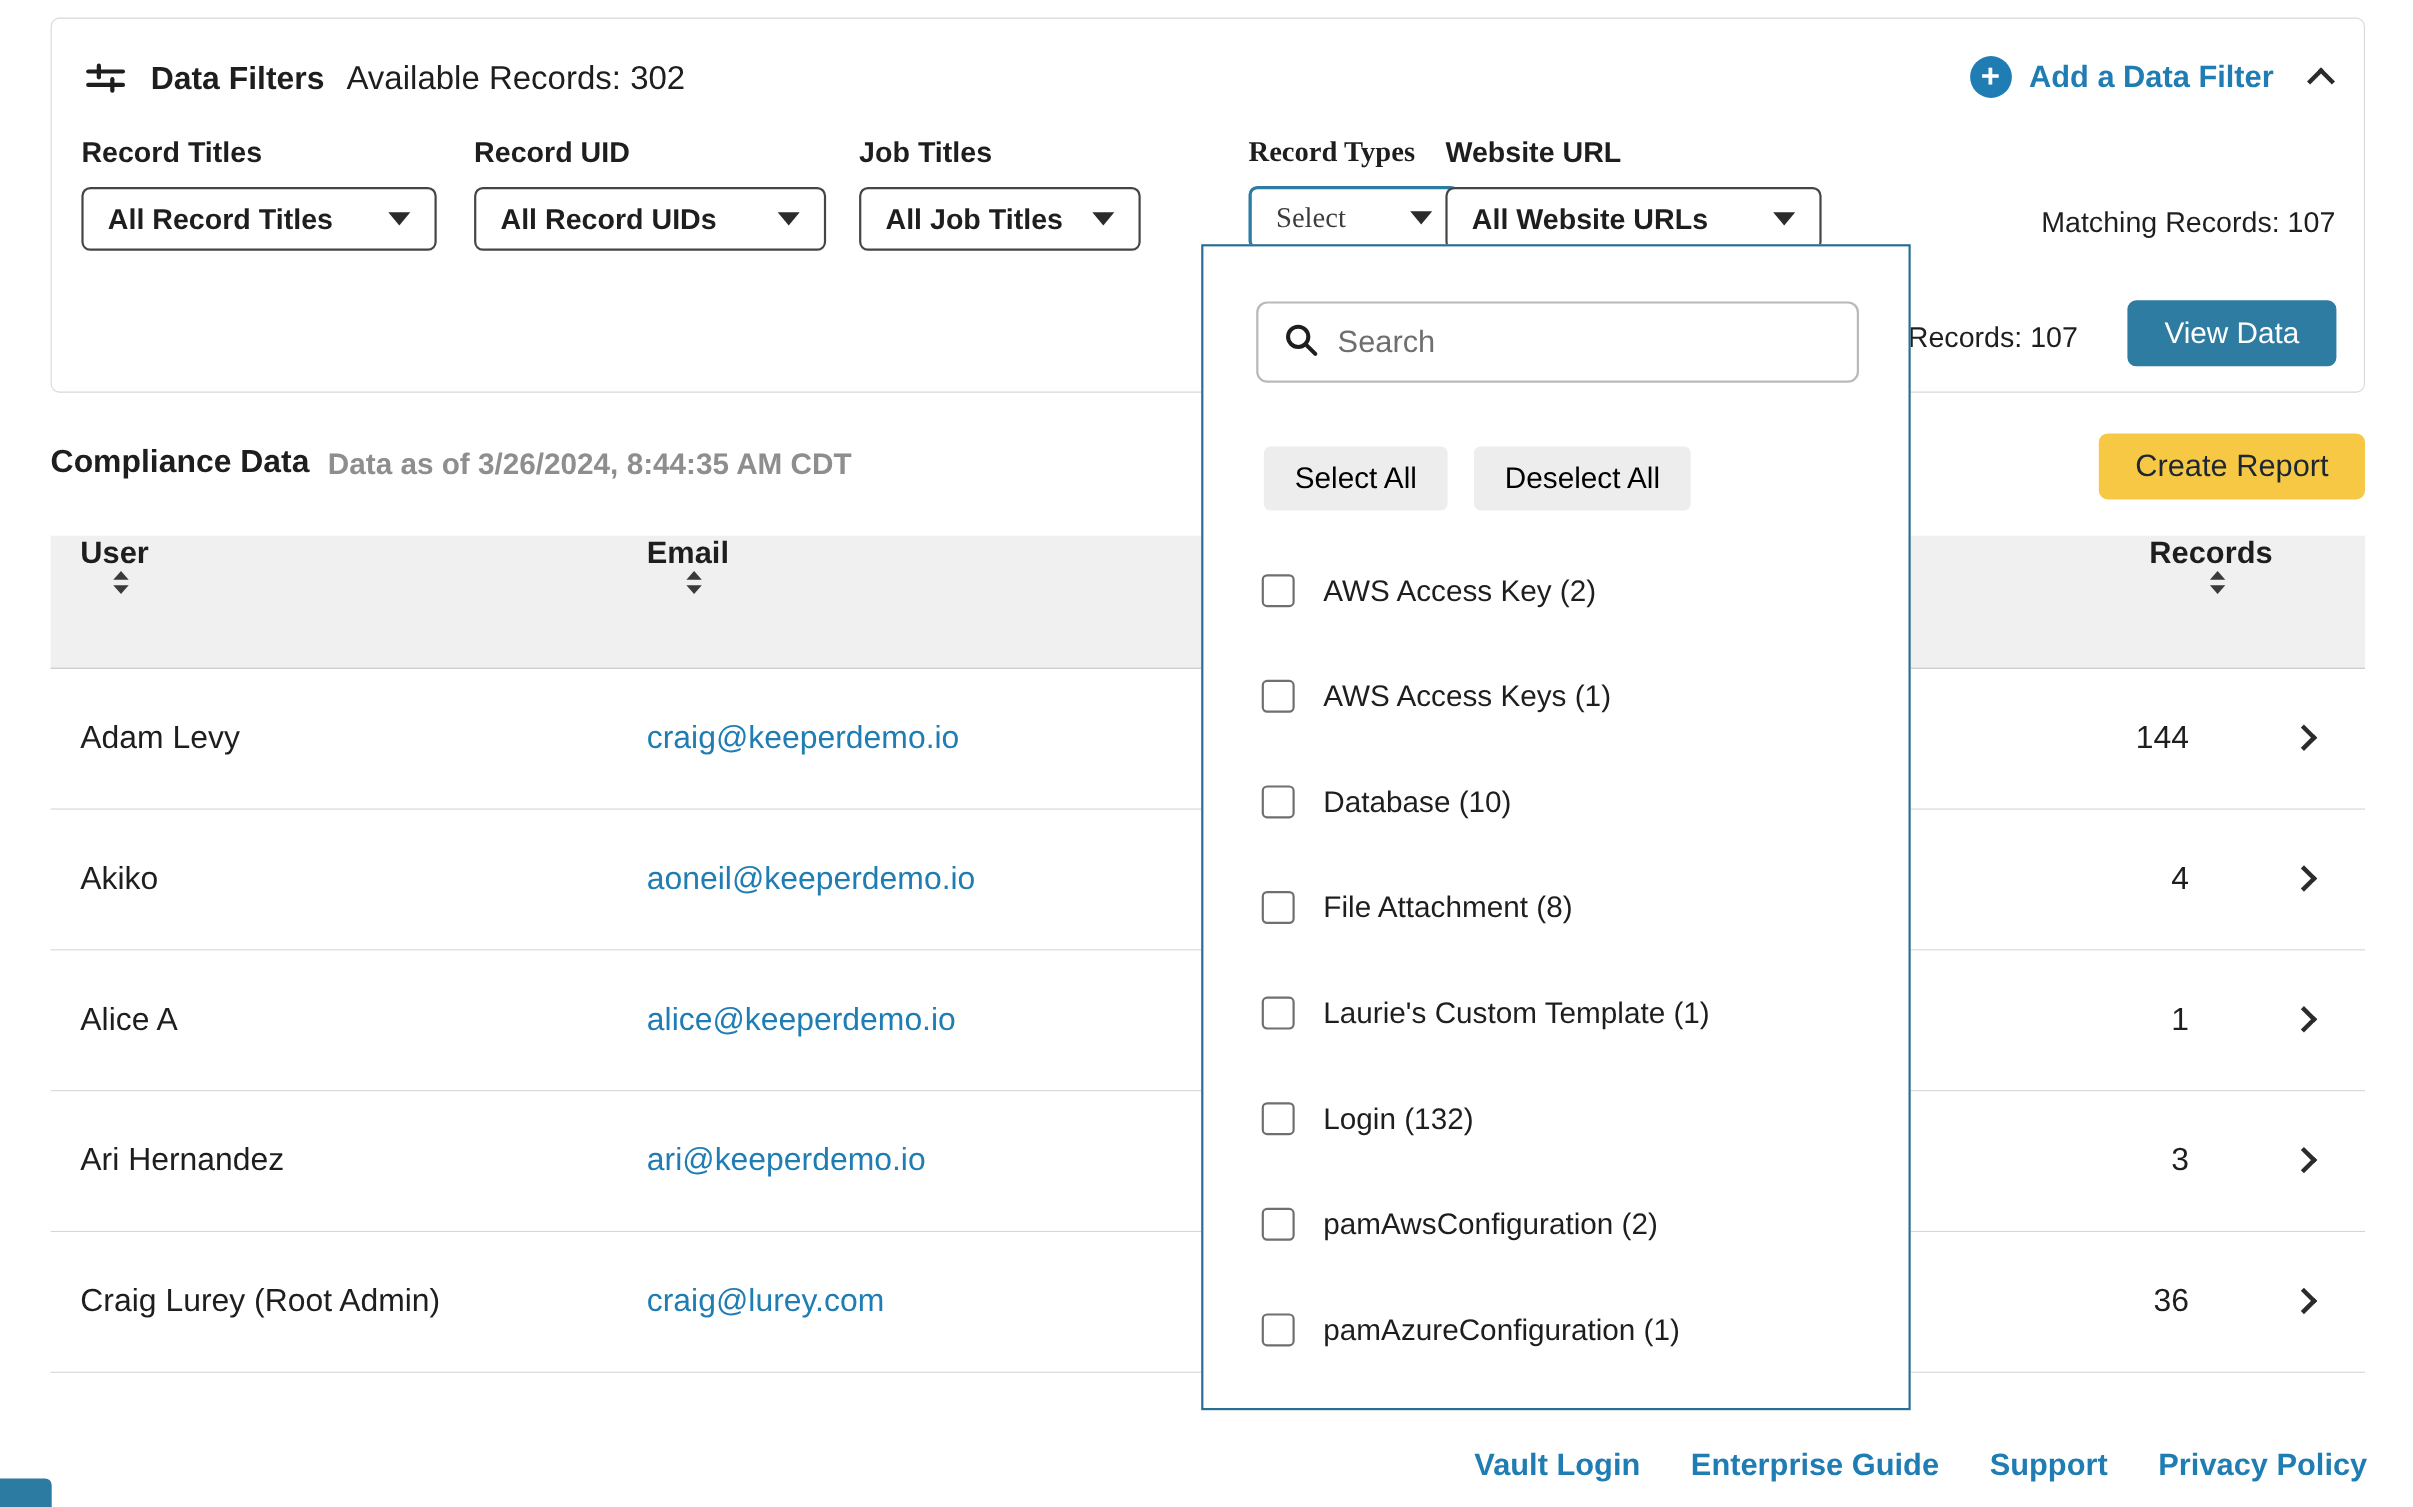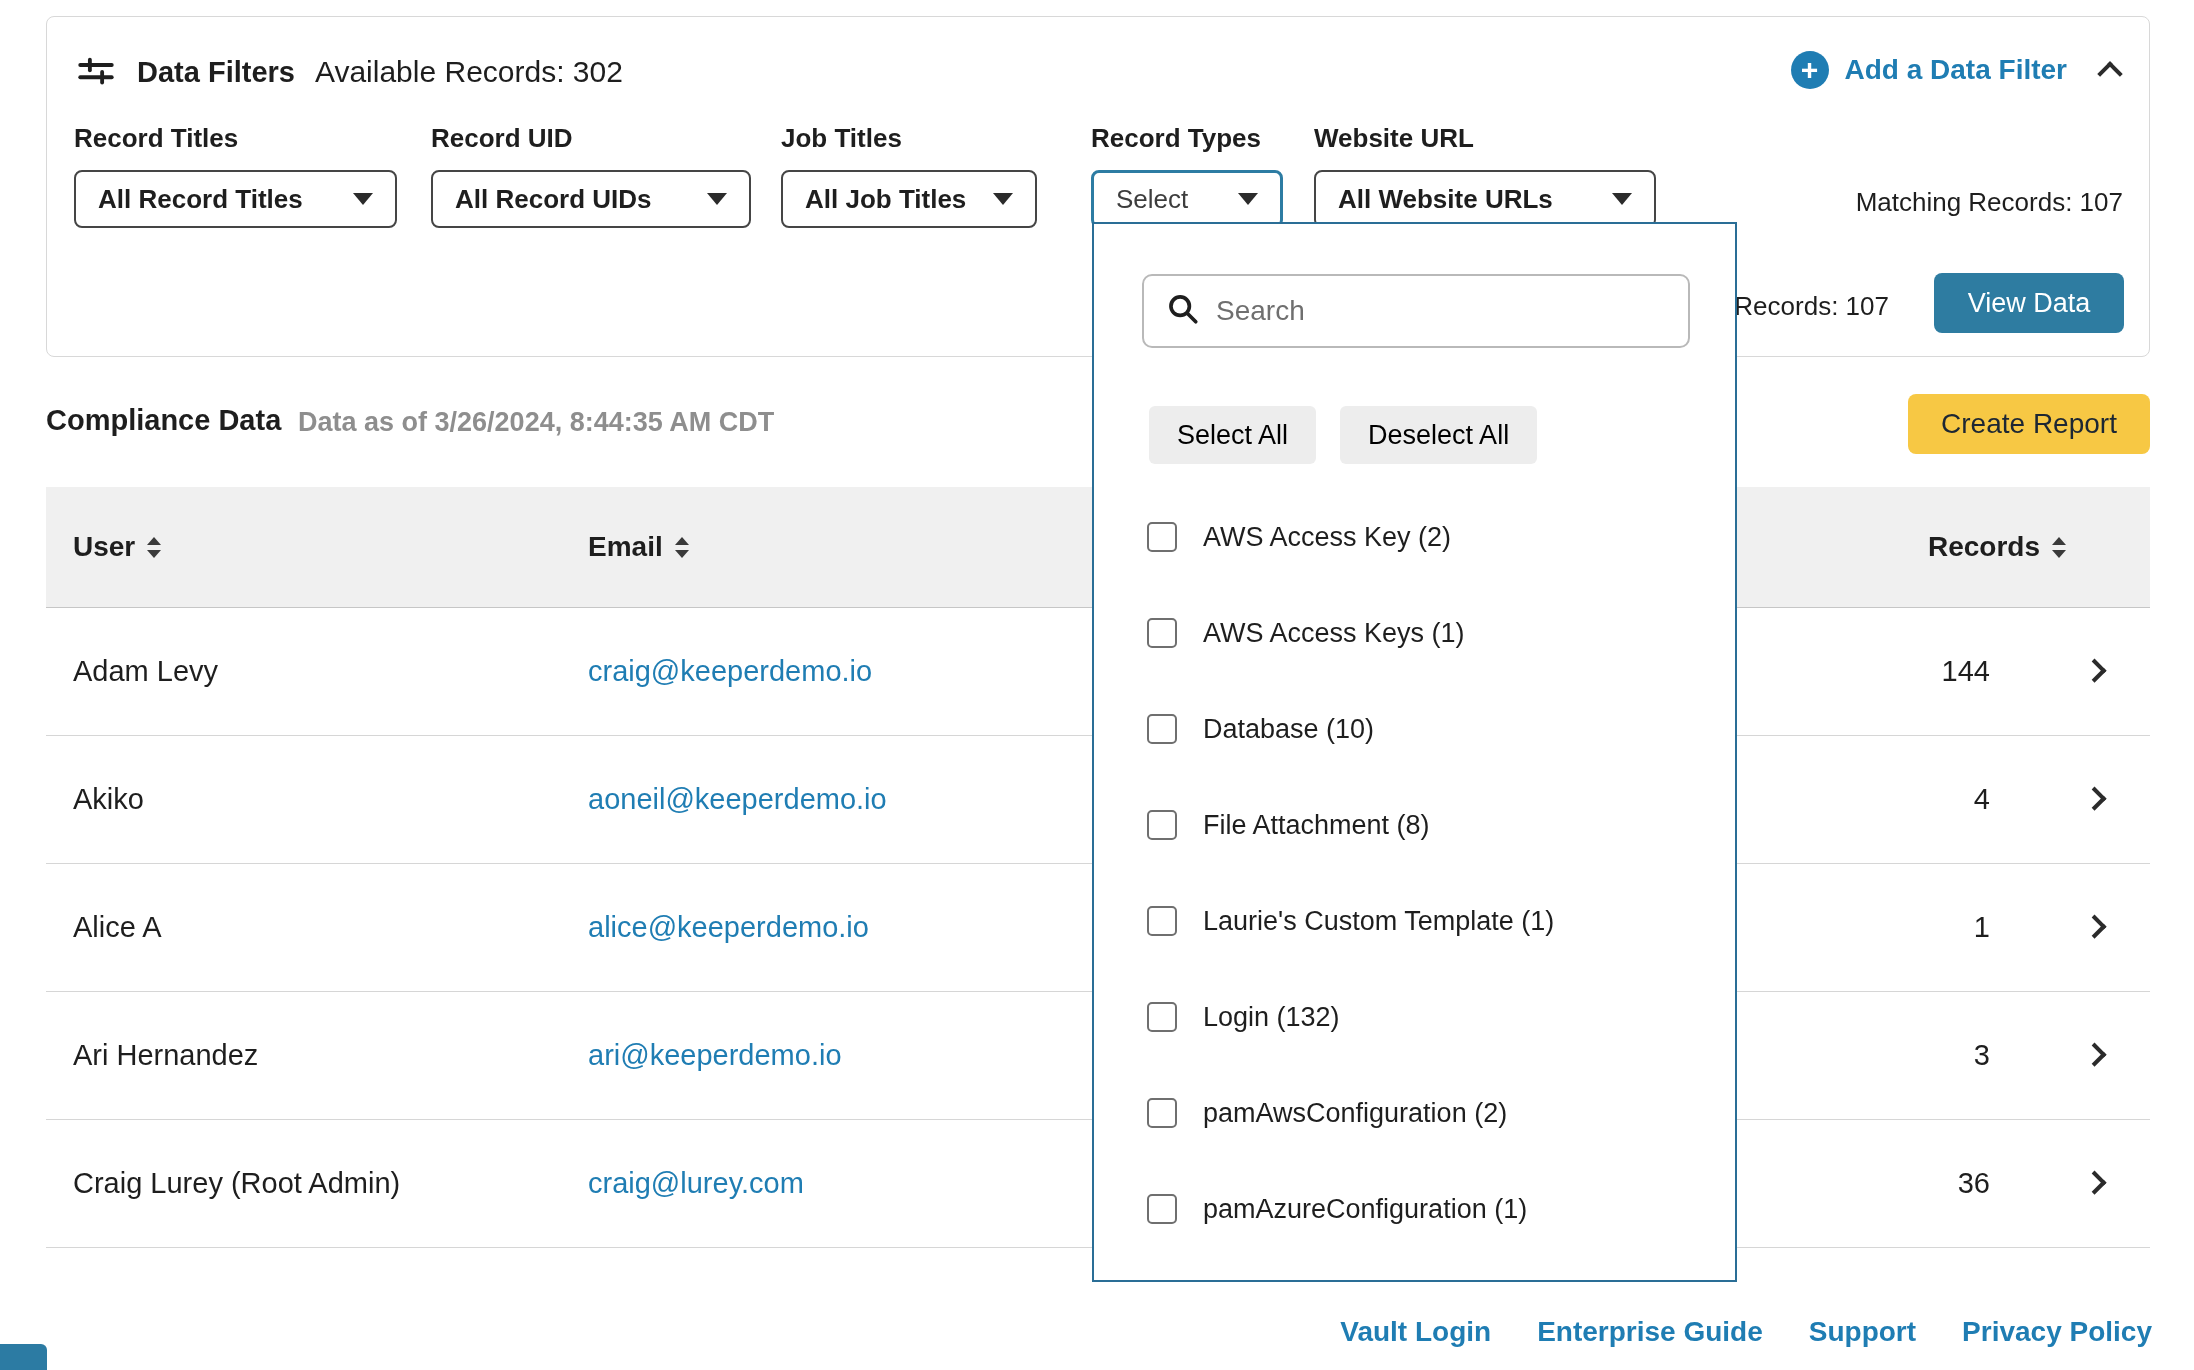--- a/index.html
+++ b/index.html
@@ -31,35 +31,35 @@
   .flabel { font-size: 26px; font-weight: 600; margin-bottom: 16px; }
   .fbtn { display: flex; align-items: center; justify-content: space-between; gap: 18px;
     height: 58px; padding: 0 22px; border: 2px solid #454545; border-radius: 8px; background: #fff;
     font-size: 26px; font-weight: 700; font-family: inherit; cursor: pointer; color: #1e1e1e; }
   .fbtn.active { border: 3px solid #2d7ca3; font-weight: 400; color: #3d3d3d; }
   .caret { width: 0; height: 0; border-left: 10px solid transparent; border-right: 10px solid transparent;
     border-top: 12px solid #2b2b2b; }
   .g1 { left: 27px; }   .g1 .fbtn { width: 323px; }
   .g2 { left: 384px; }  .g2 .fbtn { width: 320px; }
   .g3 { left: 734px; }  .g3 .fbtn { width: 256px; }
-  .g4 { left: 1044px; } .g4 .fbtn { width: 192px; }
+  .g4 { left: 1088px; font-family: Liberation Serif, serif; } .g4 .fbtn { width: 192px; }
   .g5 { left: 1267px; } .g5 .fbtn { width: 342px; }
   .matching-top { position: absolute; right: 26px; top: 170px; font-size: 26px; }
   .matching-bottom { position: absolute; right: 260px; top: 274px; font-size: 26px; }
   .view-data { position: absolute; left: 1887px; top: 256px; width: 190px; height: 60px;
     background: #2e7ca1; color: #fff; border: none; border-radius: 8px; font-size: 27px; font-family: inherit; cursor: pointer; }
   
   .comp-title { position: absolute; left: 46px; top: 404px; font-size: 29px; font-weight: 700; }
   .comp-time { position: absolute; left: 298px; top: 407px; font-size: 27px; color: #8e8e8e; font-weight: 600; }
   .create-report { position: absolute; left: 1908px; top: 394px; width: 242px; height: 60px;
     background: #f7c844; color: #1d2733; border: none; border-radius: 8px; font-size: 28px; font-family: inherit; cursor: pointer; }
   
   .table { position: absolute; left: 46px; top: 487px; width: 2104px; }
   .thead { position: relative; height: 121px; background: #f0f0f0; border-bottom: 1px solid #c6c6c6; }
-  .th { position: absolute; top: 0; height: 100%; display: flex; align-items: center; font-size: 28px; font-weight: 700; cursor: pointer; }
+  .th { position: absolute; top: 0; height: 100%; display: flex; align-items: center; font-size: 28px; font-weight: 700; cursor: pointer; flex-direction: column; }
   .th-user { left: 27px; }
   .th-email { left: 542px; }
   .th-records { right: 84px; }
   .sort { display: inline-flex; flex-direction: column; gap: 5px; margin-left: 12px; }
   .sort i { display: block; width: 0; height: 0; border-left: 7px solid transparent; border-right: 7px solid transparent; }
   .sort .up { border-bottom: 8px solid #3a3a3a; }
   .sort .down { border-top: 8px solid #3a3a3a; }
   .trow { position: relative; height: 128px; border-bottom: 1px solid #d6d6d6; cursor: pointer; }
   .td { position: absolute; top: 0; height: 100%; display: flex; align-items: center; font-size: 29px; }
   .td-user { left: 27px; }

